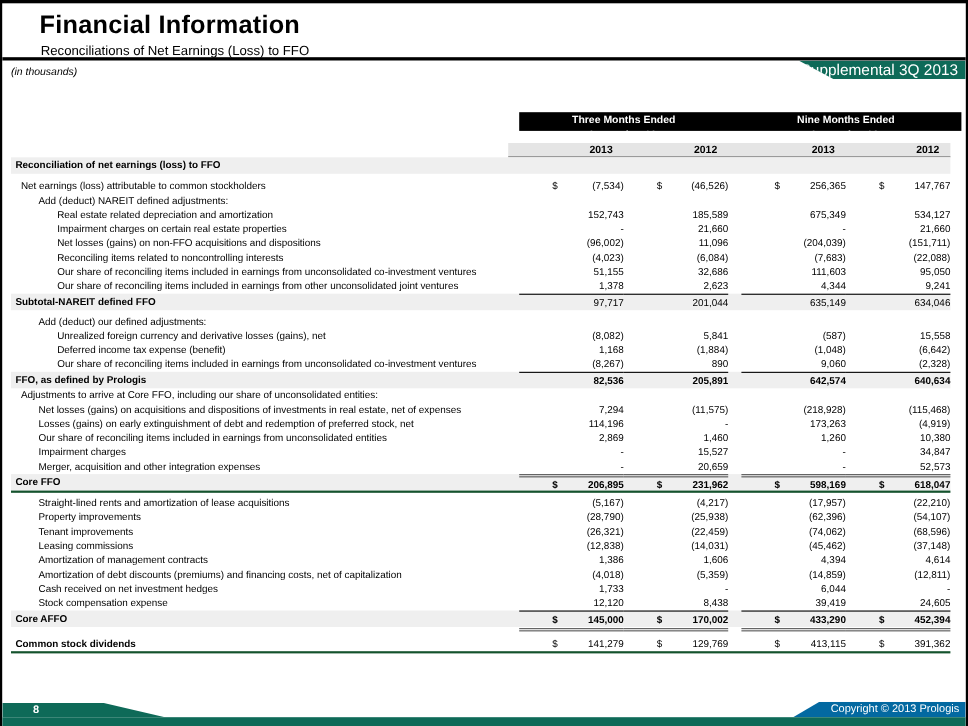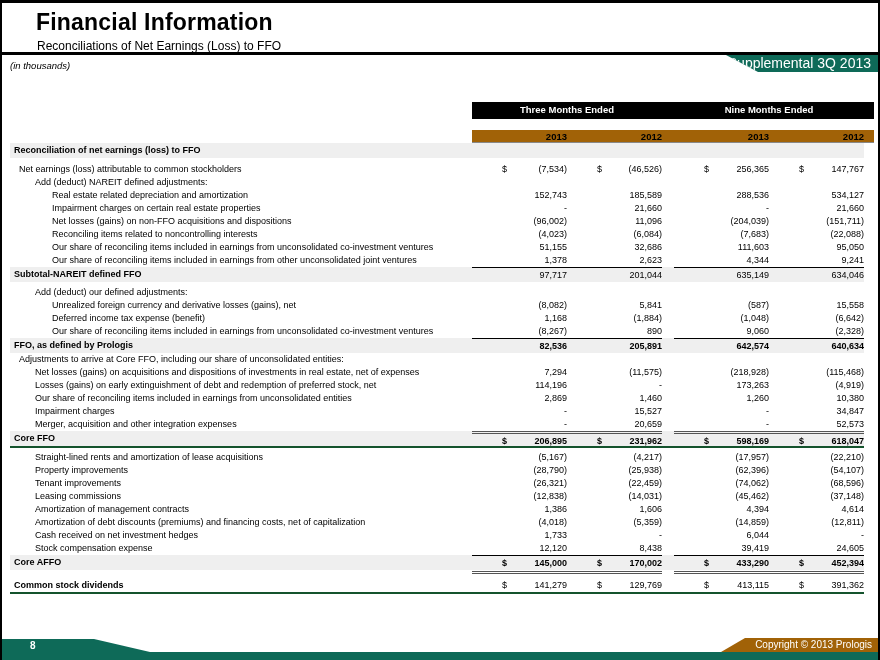--- a/index.html
+++ b/index.html
@@ -18,21 +18,21 @@
   }
   .units{position:absolute;left:8px;top:57px;font-size:9.5px;font-style:italic;}
 
   .thead-black{
     position:absolute;left:470px;top:99px;width:402px;height:17px;background:#000;color:#fff;
     display:grid;grid-template-columns:95px 95px 12px 95px 95px;font-size:9.5px;font-weight:bold;
   }
   .thead-group{grid-column:span 2;text-align:center;line-height:13px;padding-top:1px;}
   .thead-gap{width:12px;}
   .year-band{
-    position:absolute;left:470px;top:127px;width:402px;height:13px;background:#a16207;
+    position:absolute;left:460px;top:127px;width:402px;height:13px;background:#e5e5e5;
     display:grid;grid-template-columns:95px 95px 12px 95px 95px;font-size:9.5px;font-weight:bold;
     line-height:13px;border-bottom:1px solid #888;box-sizing:border-box;
   }
   .year-cell{text-align:right;}
 
   .tbody{position:absolute;left:8px;top:140px;width:854px;}
   .trow{display:grid;grid-template-columns:462px 95px 95px 12px 95px 95px;height:13px;line-height:13px;font-size:9px;}
   .trow.shaded{background:#EFEFEF;height:15px;line-height:15px;}
   .lbl{white-space:nowrap;overflow:visible;}
   .ind0 .lbl{padding-left:4px;}
@@ -50,21 +50,21 @@
   .rfb{border-bottom:2px solid #14532d;}
   .spacer{width:100%;}
 
   .foot-bar{position:absolute;left:0;bottom:0;width:100%;height:8px;background:#0E6A58;}
   .foot-page{
     position:absolute;left:0;bottom:8px;width:148px;height:13px;background:#0E6A58;color:#fff;
     font-size:10px;font-weight:bold;line-height:13px;padding-left:28px;box-sizing:border-box;
     clip-path:polygon(0 0,92px 0,148px 100%,0 100%);
   }
   .foot-copy{
-    position:absolute;right:0;bottom:8px;width:185px;height:14px;background:#a16207;color:#fff;
+    position:absolute;right:0;bottom:8px;width:185px;height:14px;background:#0369a1;color:#fff;
     font-size:10px;line-height:14px;text-align:right;padding-right:6px;box-sizing:border-box;
     clip-path:polygon(52px 0,100% 0,100% 100%,28px 100%);
   }
 </style>
 </head>
 <body>
 
 <div class="page">
 
   <div class="title">Financial Information</div>
@@ -117,21 +117,21 @@
         <div class="val"><span class="num"></span></div>
         <div class="gap"></div>
         <div class="val"><span class="num"></span></div>
         <div class="val"><span class="num"></span></div>
       </div>
       <div class="trow ind3">
         <div class="lbl">Real estate related depreciation and amortization</div>
         <div class="val"><span class="num">152,743</span></div>
         <div class="val"><span class="num">185,589</span></div>
         <div class="gap"></div>
-        <div class="val"><span class="num">288,536</span></div>
+        <div class="val"><span class="num">675,349</span></div>
         <div class="val"><span class="num">534,127</span></div>
       </div>
       <div class="trow ind3">
         <div class="lbl">Impairment charges on certain real estate properties</div>
         <div class="val"><span class="num">-</span></div>
         <div class="val"><span class="num">21,660</span></div>
         <div class="gap"></div>
         <div class="val"><span class="num">-</span></div>
         <div class="val"><span class="num">21,660</span></div>
       </div>

